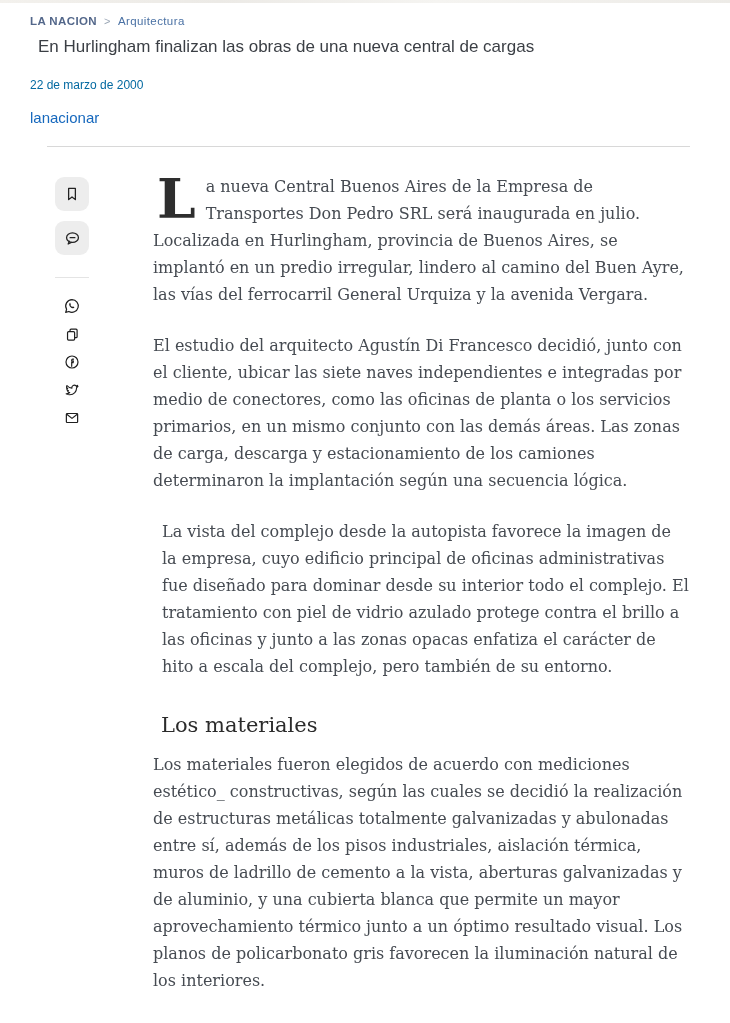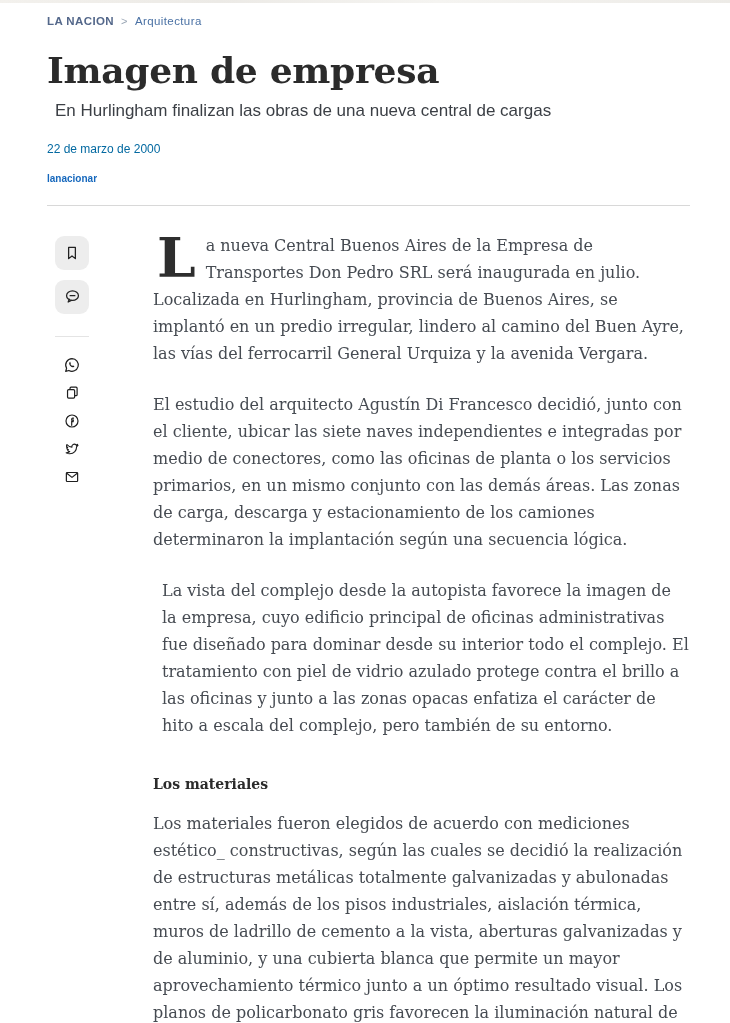--- a/index.html
+++ b/index.html
@@ -12,21 +12,21 @@
     margin:0 auto;
     background:#ffffff;
     overflow:hidden;
   }
   .top-edge {
     height:3px;
     background:linear-gradient(90deg,#f3f1ed 0%,#eceae6 30%,#f5f4f1 60%,#edebe7 100%);
   }
 
   
-  .header { padding:8px 40px 0 47px; }
+  .header { padding:8px 40px 0 30px; }
   .breadcrumb {
     display:flex; align-items:center; gap:7px;
     font-size:11.5px; letter-spacing:.4px;
     margin-top:4px;
   }
   .crumb-root { color:#53678a; font-weight:600; text-decoration:none; cursor:pointer; }
   .crumb-sep  { color:#9aa6b5; font-size:11px; }
   .crumb-section { color:#4a71a4; text-decoration:none; cursor:pointer; }
 
   .page-title {
@@ -44,22 +44,22 @@
     margin-top:10px;
     padding-left:8px;
   }
   .article-date {
     font-size:12px;
     color:#0369a1;
     margin-top:21px;
   }
   .author-link {
     display:inline-block;
-    font-size:10px;
-    font-weight:bold;
+    font-size:15px;
+    font-weight:normal;
     color:#1668bd;
     text-decoration:none;
     cursor:pointer;
     margin-top:17px;
   }
   .header-divider {
     border:none;
     border-top:1px solid #d8d8d8;
     margin:19px 40px 0 47px;
   }
@@ -115,40 +115,39 @@
     font-family:"DejaVu Serif","Liberation Serif",serif;
     font-weight:bold;
     font-size:55px;
     line-height:44px;
     color:#2e2e2e;
     padding:4px 10px 0 4px;
   }
   .indented-paragraph { padding-left:9px; }
   .section-heading {
     font-family:"DejaVu Serif","Liberation Serif",serif;
-    font-weight:bold;
-    font-size:14px;
+    font-weight:normal;
+    font-size:21px;
     color:#2b2b2b;
-    margin:32px 0 12px 0;
+    margin:32px 0 12px 8px;
   }
 </style>
 </head>
 <body>
 
 <div class="page">
   <div class="top-edge"></div>
 
   <header class="header">
     <nav class="breadcrumb">
       <a class="crumb-root">LA NACION</a>
       <span class="crumb-sep">&gt;</span>
       <a class="crumb-section">Arquitectura</a>
     </nav>
 
-    <h1 class="page-title">Imagen de empresa</h1>
     <div class="subtitle">En Hurlingham finalizan las obras de una nueva central de cargas</div>
     <div class="article-date">22 de marzo de 2000</div>
     <a class="author-link">lanacionar</a>
   </header>
 
   <hr class="header-divider">
 
   <div class="main">
 
     <aside class="share-rail">

